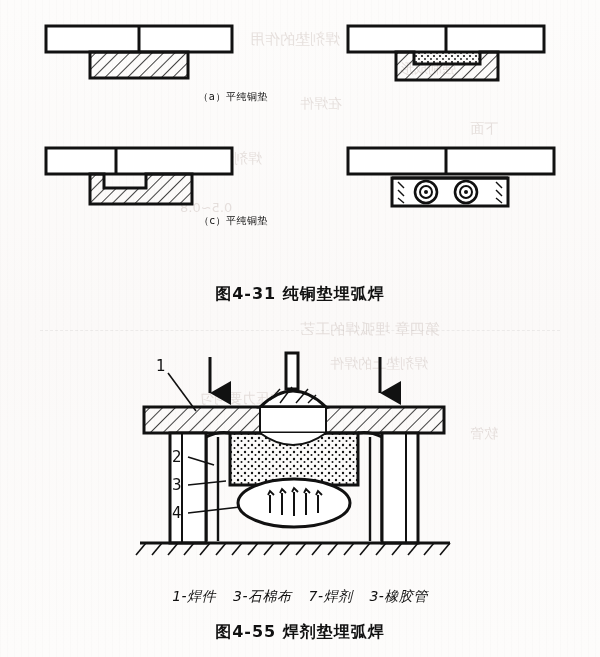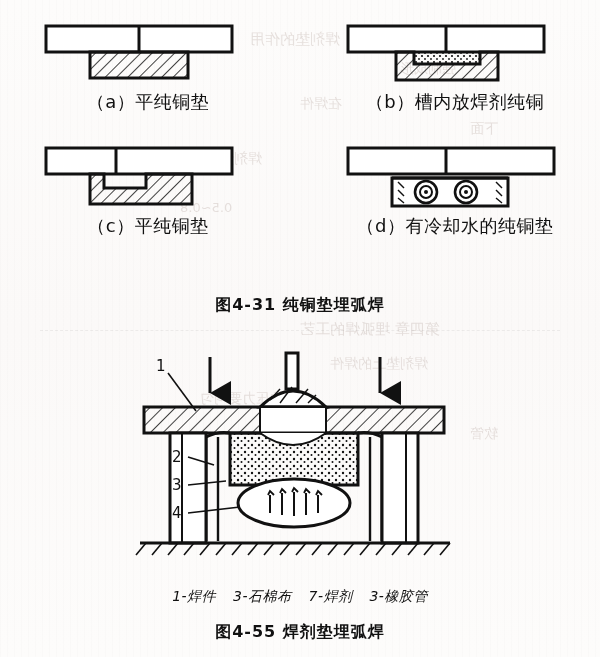--- a/index.html
+++ b/index.html
@@ -31,22 +31,22 @@
     font-family: "DejaVu Sans", "Liberation Sans", sans-serif;
     transform: scaleX(-1);
     white-space: nowrap;
     pointer-events: none;
     user-select: none;
   }
 
   .fig-wrap { position: absolute; }
 
   .caption {
-    text-align: center;
-    font-size: 18px;
+    text-align: right;
+    font-size: 10px;
     letter-spacing: 0.5px;
     white-space: nowrap;
   }
   .fig-title {
     position: absolute;
     width: 100%;
     text-align: center;
     font-size: 16px;
     font-weight: bold;
     letter-spacing: 1px;
@@ -117,21 +117,20 @@
       </pattern>
     </defs>
     <rect x="18" y="8" width="196" height="26" fill="#ffffff" stroke="#111" stroke-width="3"></rect>
     <line x1="116" y1="8" x2="116" y2="34" stroke="#111" stroke-width="3"></line>
 
     <path d="M66,34 L66,62 L168,62 L168,34 L150,34 L150,46 L84,46 L84,34 Z" fill="url(#hatchB)" stroke="#111" stroke-width="3"></path>
 
     <rect x="84" y="34" width="66" height="12" fill="url(#dotsB)" stroke="none"></rect>
     <line x1="84" y1="34" x2="150" y2="34" stroke="#111" stroke-width="1.4"></line>
   </svg>
-  <div class="caption">（b）槽内放焊剂纯铜</div>
 </div>
 
 <div class="fig-wrap" style="left:28px; top:140px; width:240px;">
   <svg width="240" height="74" viewBox="0 0 240 74">
     <defs>
       <pattern id="hatchC" patternUnits="userSpaceOnUse" width="8" height="8" patternTransform="rotate(45)">
         <line x1="0" y1="0" x2="0" y2="8" stroke="#111" stroke-width="1.6"></line>
       </pattern>
     </defs>
     <rect x="18" y="8" width="186" height="26" fill="#ffffff" stroke="#111" stroke-width="3"></rect>
@@ -157,24 +156,23 @@
     <circle cx="136" cy="52" r="6" fill="#fff" stroke="#111" stroke-width="2"></circle>
     <circle cx="136" cy="52" r="2" fill="#111"></circle>
 
     <line x1="68" y1="42" x2="74" y2="48" stroke="#111" stroke-width="1.4"></line>
     <line x1="68" y1="50" x2="74" y2="56" stroke="#111" stroke-width="1.4"></line>
     <line x1="68" y1="58" x2="74" y2="63" stroke="#111" stroke-width="1.4"></line>
     <line x1="166" y1="42" x2="172" y2="48" stroke="#111" stroke-width="1.4"></line>
     <line x1="166" y1="50" x2="172" y2="56" stroke="#111" stroke-width="1.4"></line>
     <line x1="166" y1="58" x2="172" y2="63" stroke="#111" stroke-width="1.4"></line>
   </svg>
-  <div class="caption">（d）有冷却水的纯铜垫</div>
-</div>
-
-<div class="fig-title" style="top:295px;">图4-31  纯铜垫埋弧焊</div>
+</div>
+
+<div class="fig-title" style="top:284px;">图4-31  纯铜垫埋弧焊</div>
 
 <div class="divider"></div>
 
 <div class="fig-wrap" style="left:110px; top:345px; width:400px;">
   <svg width="400" height="230" viewBox="0 0 400 230">
     <defs>
       <pattern id="hatch32" patternUnits="userSpaceOnUse" width="9" height="9" patternTransform="rotate(45)">
         <line x1="0" y1="0" x2="0" y2="9" stroke="#111" stroke-width="1.6"></line>
       </pattern>
       <pattern id="flux32" patternUnits="userSpaceOnUse" width="7" height="7">

